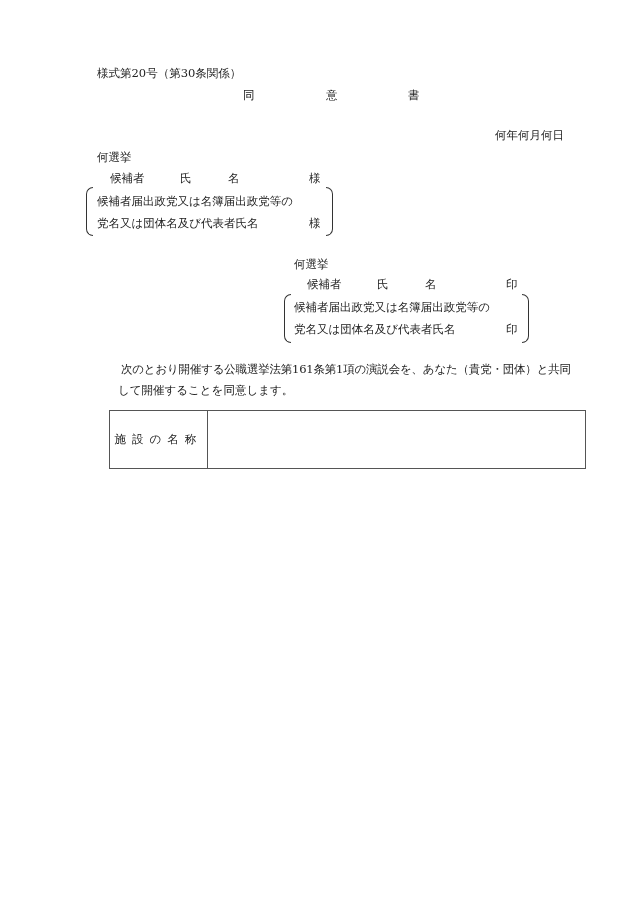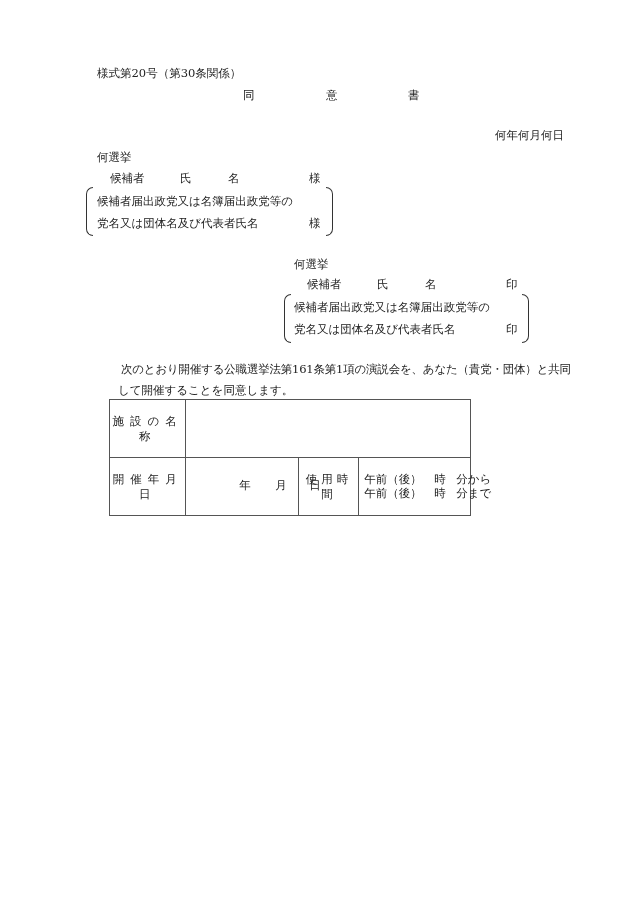--- a/index.html
+++ b/index.html
@@ -2,21 +2,21 @@
 <html><head>
   <meta charset="utf-8">
   <style>
     html, body { margin: 0; padding: 0; background: #ffffff; }
     body { width: 630px; height: 903px; position: relative; overflow: hidden;
       font-family: "DejaVu Serif", "Liberation Serif", serif; color: #222; font-size: 11.5px; }
     .abs { position: absolute; white-space: nowrap; line-height: 1; }
     .bracket { position: absolute; border: 1.2px solid #333; }
     .bl { border-right: none; border-radius: 8px 0 0 8px; }
     .br { border-left: none; border-radius: 0 8px 8px 0; }
-    table.form { position: absolute; left: 109px; top: 399px; width: 362px; border-collapse: collapse; }
+    table.form { position: absolute; left: 109px; top: 410px; width: 477px; border-collapse: collapse; }
     table.form td { border: 1px solid #555; padding: 0; font-size: 11.5px; vertical-align: middle; }
     .lbl { letter-spacing: 6px; text-align: center; }
   </style>
 </head>
 <body>
 
 <div class="abs" style="left:97px; top:68px;text-align:right;">様式第20号（第30条関係）</div>
 
 <div>
   <span class="abs" style="left:243px; top:90px;">同</span>
@@ -60,37 +60,14 @@
     <col style="width:91px">
     <col style="width:142px">
     <col style="width:71px">
     <col style="width:140px">
   </colgroup>
   <tbody>
       <tr style="height:58px;">
     <td class="lbl">施設の名称</td>
     <td colspan="3"></td>
   </tr>
-  <tr style="height:58px;">
-    <td class="lbl">開催年月日</td>
-    <td>
-      <div style="position:relative; height:14px;">
-        <span class="abs" style="left:53px; top:0;">年</span>
-        <span class="abs" style="left:89px; top:0;">月</span>
-        <span class="abs" style="left:123px; top:0;">日</span>
-      </div>
-    </td>
-    <td style="text-align:center; letter-spacing:4px;">
-      <span>使用時間</span>
-    </td>
-    <td>
-      <div style="position:relative; height:30px;">
-        <span class="abs" style="left:5px; top:2px;">午前（後）</span>
-        <span class="abs" style="left:75px; top:2px;">時</span>
-        <span class="abs" style="left:97px; top:2px;">分から</span>
-        <span class="abs" style="left:5px; top:16px;">午前（後）</span>
-        <span class="abs" style="left:75px; top:16px;">時</span>
-        <span class="abs" style="left:97px; top:16px;">分まで</span>
-      </div>
-    </td>
-  </tr>
 </tbody>
   </table>
 
 </body></html>

